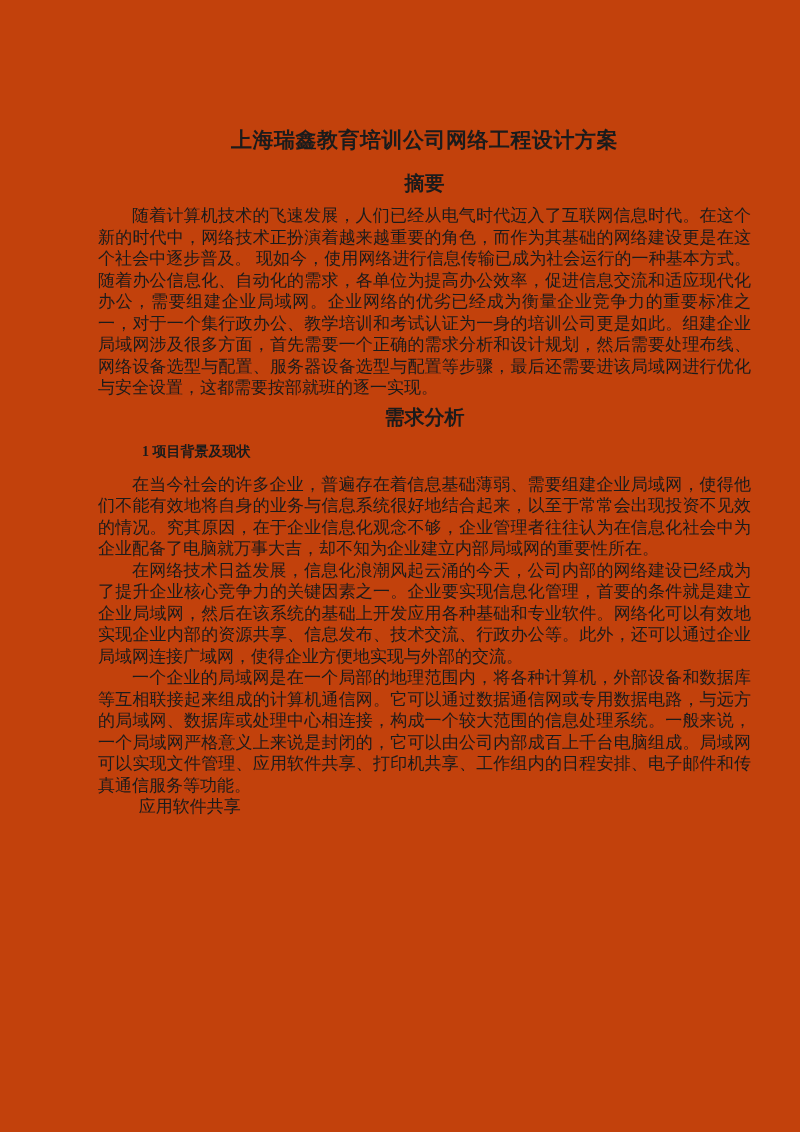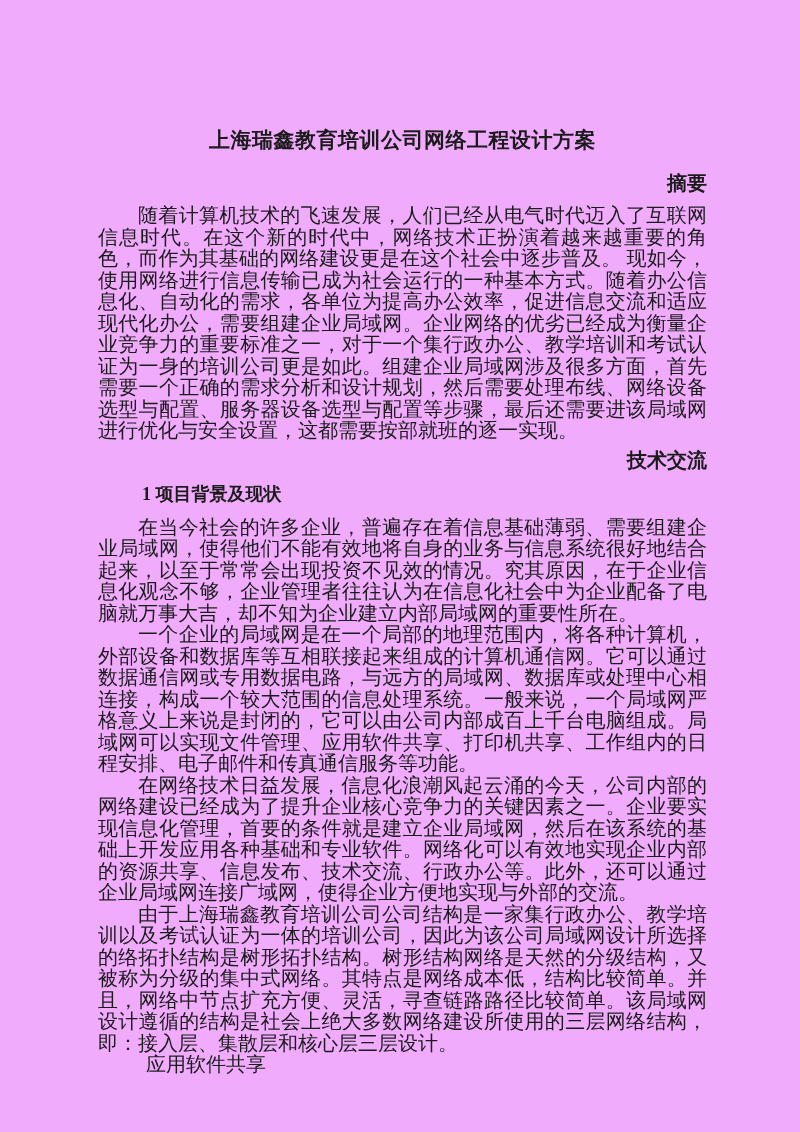--- a/index.html
+++ b/index.html
@@ -4,56 +4,56 @@
 <style>
   html, body {
     margin: 0;
     padding: 0;
     background: #ffffff;
   }
   .page {
     position: relative;
     width: 800px;
     height: 1132px;
-    background: #f0abfc;
+    background: #c2410c;
     box-sizing: border-box;
-    padding: 126px 93px 40px 98px;
+    padding: 126px 49px 40px 98px;
     font-family: "Liberation Serif", "DejaVu Serif", serif;
     color: #1b1b1b;
     overflow: hidden;
   }
   .doc-title {
     margin: 0;
     font-size: 21px;
     line-height: 29px;
     font-weight: bold;
     text-align: center;
     letter-spacing: 0.5px;
   }
   .h2-center {
     margin: 14px 0 0 0;
     font-size: 20px;
     line-height: 28px;
     font-weight: bold;
-    text-align: right;
+    text-align: center;
   }
   .h2-center.requirements {
     margin-top: 4px;
   }
   .h3-section {
     margin: 8px 0 10px 0;
     padding-left: 44px;
-    font-size: 18px;
+    font-size: 14px;
     line-height: 25px;
     font-weight: bold;
     text-align: left;
   }
   p.body {
     margin: 0;
-    font-size: 20px;
+    font-size: 17px;
     line-height: 21.5px;
     text-align: justify;
     text-justify: inter-ideograph;
     word-break: break-all;
   }
   p.body.indent {
     text-indent: 2em;
   }
   p.body.first-after-h2 {
     margin-top: 8px;
@@ -67,28 +67,27 @@
 <body>
 
 <div class="page">
 
   <h1 class="doc-title">上海瑞鑫教育培训公司网络工程设计方案</h1>
 
   <h2 class="h2-center">摘要</h2>
 
   <p class="body indent first-after-h2">随着计算机技术的飞速发展，人们已经从电气时代迈入了互联网信息时代。在这个新的时代中，网络技术正扮演着越来越重要的角色，而作为其基础的网络建设更是在这个社会中逐步普及。 现如今，使用网络进行信息传输已成为社会运行的一种基本方式。随着办公信息化、自动化的需求，各单位为提高办公效率，促进信息交流和适应现代化办公，需要组建企业局域网。企业网络的优劣已经成为衡量企业竞争力的重要标准之一，对于一个集行政办公、教学培训和考试认证为一身的培训公司更是如此。组建企业局域网涉及很多方面，首先需要一个正确的需求分析和设计规划，然后需要处理布线、网络设备选型与配置、服务器设备选型与配置等步骤，最后还需要进该局域网进行优化与安全设置，这都需要按部就班的逐一实现。</p>
 
-  <h2 class="h2-center requirements">技术交流</h2>
+  <h2 class="h2-center requirements">需求分析</h2>
 
   <h3 class="h3-section">1 项目背景及现状</h3>
 
   <p class="body indent">在当今社会的许多企业，普遍存在着信息基础薄弱、需要组建企业局域网，使得他们不能有效地将自身的业务与信息系统很好地结合起来，以至于常常会出现投资不见效的情况。究其原因，在于企业信息化观念不够，企业管理者往往认为在信息化社会中为企业配备了电脑就万事大吉，却不知为企业建立内部局域网的重要性所在。</p>
 
+  <p class="body indent">在网络技术日益发展，信息化浪潮风起云涌的今天，公司内部的网络建设已经成为了提升企业核心竞争力的关键因素之一。企业要实现信息化管理，首要的条件就是建立企业局域网，然后在该系统的基础上开发应用各种基础和专业软件。网络化可以有效地实现企业内部的资源共享、信息发布、技术交流、行政办公等。此外，还可以通过企业局域网连接广域网，使得企业方便地实现与外部的交流。</p>
+
   <p class="body indent">一个企业的局域网是在一个局部的地理范围内，将各种计算机，外部设备和数据库等互相联接起来组成的计算机通信网。它可以通过数据通信网或专用数据电路，与远方的局域网、数据库或处理中心相连接，构成一个较大范围的信息处理系统。一般来说，一个局域网严格意义上来说是封闭的，它可以由公司内部成百上千台电脑组成。局域网可以实现文件管理、应用软件共享、打印机共享、工作组内的日程安排、电子邮件和传真通信服务等功能。</p>
 
-  <p class="body indent">在网络技术日益发展，信息化浪潮风起云涌的今天，公司内部的网络建设已经成为了提升企业核心竞争力的关键因素之一。企业要实现信息化管理，首要的条件就是建立企业局域网，然后在该系统的基础上开发应用各种基础和专业软件。网络化可以有效地实现企业内部的资源共享、信息发布、技术交流、行政办公等。此外，还可以通过企业局域网连接广域网，使得企业方便地实现与外部的交流。</p>
-
-  <p class="body indent">由于上海瑞鑫教育培训公司公司结构是一家集行政办公、教学培训以及考试认证为一体的培训公司，因此为该公司局域网设计所选择的络拓扑结构是树形拓扑结构。树形结构网络是天然的分级结构，又被称为分级的集中式网络。其特点是网络成本低，结构比较简单。并且，网络中节点扩充方便、灵活，寻查链路路径比较简单。该局域网设计遵循的结构是社会上绝大多数网络建设所使用的三层网络结构，即：接入层、集散层和核心层三层设计。</p>
 
   <p class="body subhead-line">应用软件共享</p>
 
 
 </div>
 
 </body></html>

